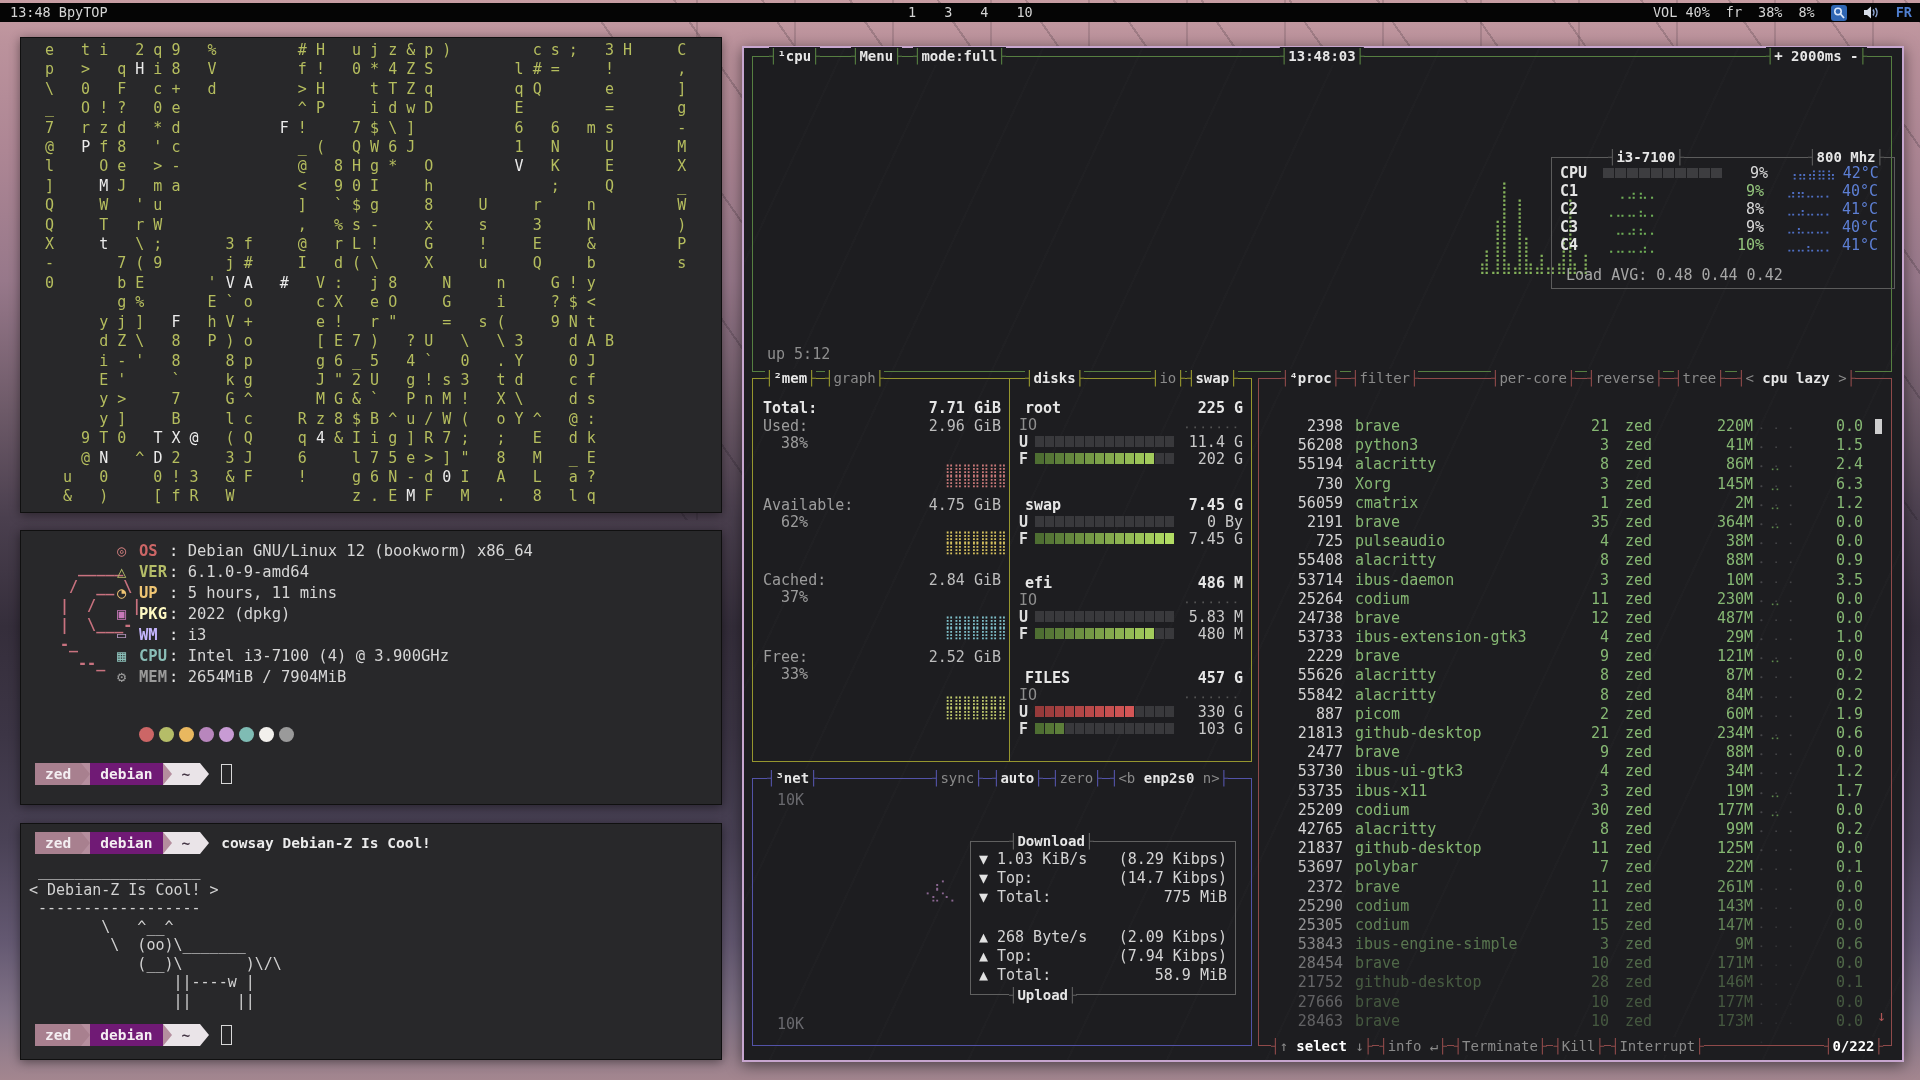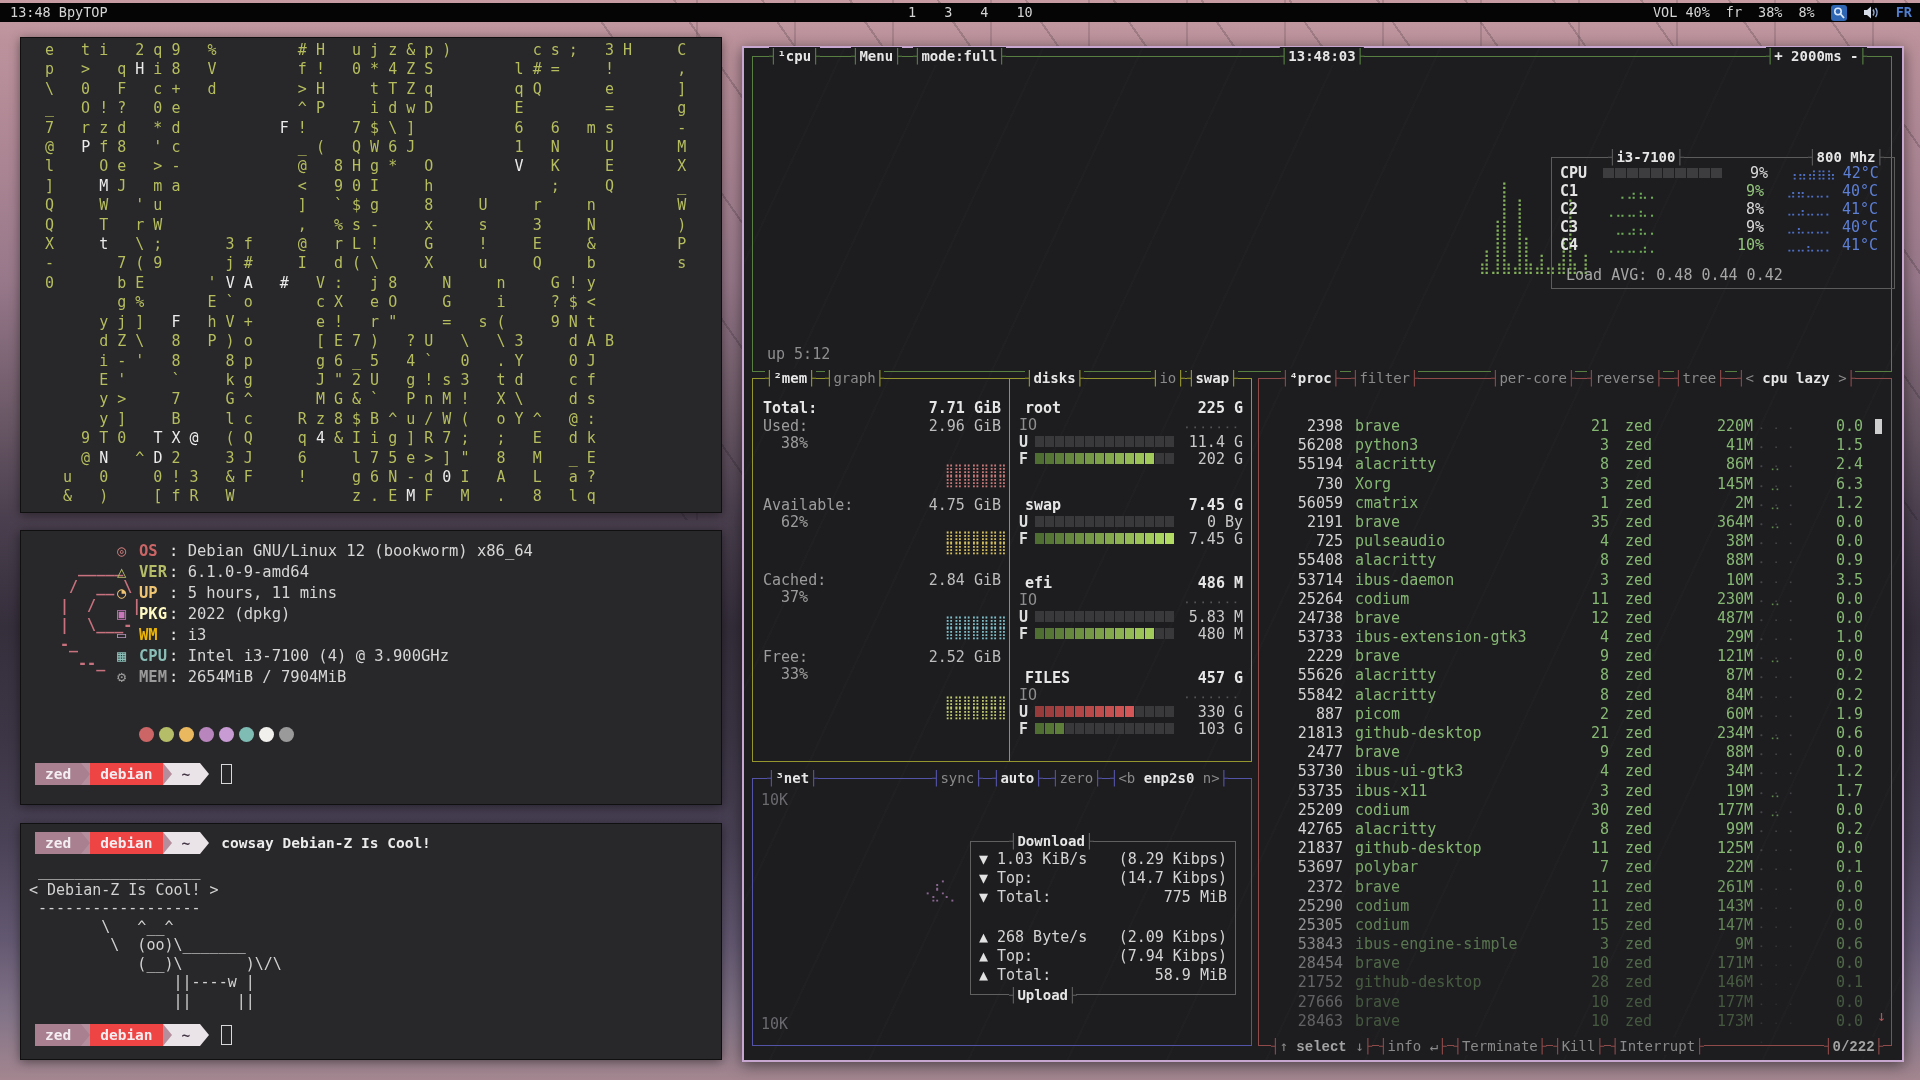--- a/index.html
+++ b/index.html
@@ -41,21 +41,21 @@
   .fl .fi{display:inline-block;width:22px;}
   .fl .flab{font-weight:bold;display:inline-block;min-width:30px;}
   .fl .fsep{color:#e8e8e8;}
   .fl .fval{color:#d6d6d6;}
   #fetch-dots{position:absolute;left:118px;top:196px;display:flex;gap:5px;}
   #fetch-dots i{width:15px;height:15px;border-radius:50%;display:block;}
   .pline{position:absolute;left:14px;display:flex;align-items:center;height:22px;
     font-size:14.5px;font-weight:bold;}
   .pseg{height:22px;line-height:22px;padding:0 10px;}
   .pseg.u{background:#a8808f;color:#f4eef2;}
-  .pseg.h{background:#ef4444;color:#f4eef2;text-align:right;}
+  .pseg.h{background:#701a75;color:#f4eef2;text-align:right;}
   .pseg.p{background:#eae4e8;color:#453645;}
   .ptri{width:0;height:0;border-top:11px solid transparent;border-bottom:11px solid transparent;}
   .t1{border-left:9px solid #a8808f;background:#b58e9e;}
   .t2{border-left:9px solid #b58e9e;background:#eae4e8;}
   .t3{border-left:9px solid #eae4e8;}
   .pcmd{margin-left:12px;color:#ececec;}
   .pcur{margin-left:12px;width:9px;height:18px;border:1.5px solid #d8d8d8;display:block;}
   #fetch-prompt{top:232px;}
 
   
@@ -113,21 +113,21 @@
   .dkio{position:absolute;left:8px;color:#8e8e8e;}
   .diodots{position:absolute;right:10px;width:70px;text-align:right;color:#565656;
     font-size:11px;}
   .dkrow{position:absolute;left:8px;right:8px;display:flex;align-items:center;height:17px;}
   .dkrow .dl{width:16px;color:#dedede;font-weight:bold;}
   .dbar{display:flex;gap:1px;margin-right:6px;}
   .dbar i{width:9px;height:11px;background:#39393c;display:block;}
   .dkrow .dv{margin-left:auto;color:#c9c9c9;}
 
   #net-box{left:8px;top:730px;width:498px;height:266px;--bc:#5353a8;}
-  .nscale{position:absolute;left:8px;color:#69696e;}
+  .nscale{position:absolute;left:24px;color:#69696e;}
   #net-dots{position:absolute;left:168px;top:98px;margin:0;font-size:13px;line-height:12px;
     color:#966f9e;white-space:pre;opacity:.9;}
   #net-panel{position:absolute;left:217px;top:62px;width:264px;height:152px;
     border:1px solid #606060;--bc:#606060;}
   .nrow{position:absolute;left:8px;right:8px;display:flex;height:19px;line-height:19px;
     color:#d4d4d4;}
   .nrow .na{width:18px;color:#e2e2e2;}
   .nrow .nv{margin-left:auto;}
 
   #proc-box{left:514px;top:330px;width:632px;height:666px;--bc:#8f4a4a;}
@@ -147,21 +147,21 @@
   .prow{position:relative;height:19.2px;line-height:19.2px;color:#86b873;}
   .prow span{position:absolute;}
   .prow .c-pid{color:#d3d3d3;}
   .prow .gd{color:#5f8a4d;}
   #proc-scroll{position:absolute;left:616px;top:40px;width:7px;height:15px;background:#cfcfcf;}
   #proc-down{position:absolute;right:5px;bottom:20px;color:#b05555;}
   #proc-foot{position:absolute;left:12px;right:8px;bottom:-10px;display:flex;
     align-items:center;gap:7px;height:18px;line-height:18px;font-size:14px;color:#8a8a8a;}
   #proc-foot .fchip{background:#1d1d20;white-space:nowrap;}
   #proc-foot .tk{color:#8f4a4a;font-style:normal;}
-  #proc-foot b{color:#a3a3a3;font-family:Liberation Mono, monospace;}
+  #proc-foot b{color:#ffffff;}
   #proc-foot .count{margin-left:auto;}
 </style>
 </head>
 <body>
 
 <div id="cables"></div>
 
 <div id="topbar">
   <span class="tleft">13:48 BpyTOP</span>
   <div class="wsbox">
@@ -224,21 +224,21 @@
   /  __ \
  |  /    |
  |  \___-
  -_
    --_</pre>
   <div id="fetch-lines">
       <div class="fl"><span class="fi" style="color:#cc7b7b">◎</span><span class="flab" style="color:#cc6666">OS </span><span class="fsep">: </span><span class="fval">Debian GNU/Linux 12 (bookworm) x86_64</span></div>
       <div class="fl"><span class="fi" style="color:#b5bd68">△</span><span class="flab" style="color:#b5bd68">VER</span><span class="fsep">: </span><span class="fval">6.1.0-9-amd64</span></div>
       <div class="fl"><span class="fi" style="color:#f0c674">◔</span><span class="flab" style="color:#f0c674">UP </span><span class="fsep">: </span><span class="fval">5 hours, 11 mins</span></div>
       <div class="fl"><span class="fi" style="color:#c678b8">▣</span><span class="flab" style="color:#fef9c3">PKG</span><span class="fsep">: </span><span class="fval">2022 (dpkg)</span></div>
-      <div class="fl"><span class="fi" style="color:#b294bb">▭</span><span class="flab" style="color:#eab308">WM </span><span class="fsep">: </span><span class="fval">i3</span></div>
+      <div class="fl"><span class="fi" style="color:#b294bb">▭</span><span class="flab" style="color:#c4b5fd">WM </span><span class="fsep">: </span><span class="fval">i3</span></div>
       <div class="fl"><span class="fi" style="color:#8abeb7">▦</span><span class="flab" style="color:#8abeb7">CPU</span><span class="fsep">: </span><span class="fval">Intel i3-7100 (4) @ 3.900GHz</span></div>
       <div class="fl"><span class="fi" style="color:#9a9a9a">⚙</span><span class="flab" style="color:#9a9a9a">MEM</span><span class="fsep">: </span><span class="fval">2654MiB / 7904MiB</span></div>
     </div>
   <div id="fetch-dots">
       <i style="background:#cc6666"></i>
       <i style="background:#b5bd68"></i>
       <i style="background:#e9b85f"></i>
       <i style="background:#b886bd"></i>
       <i style="background:#c89bd4"></i>
       <i style="background:#7fbcb4"></i>

